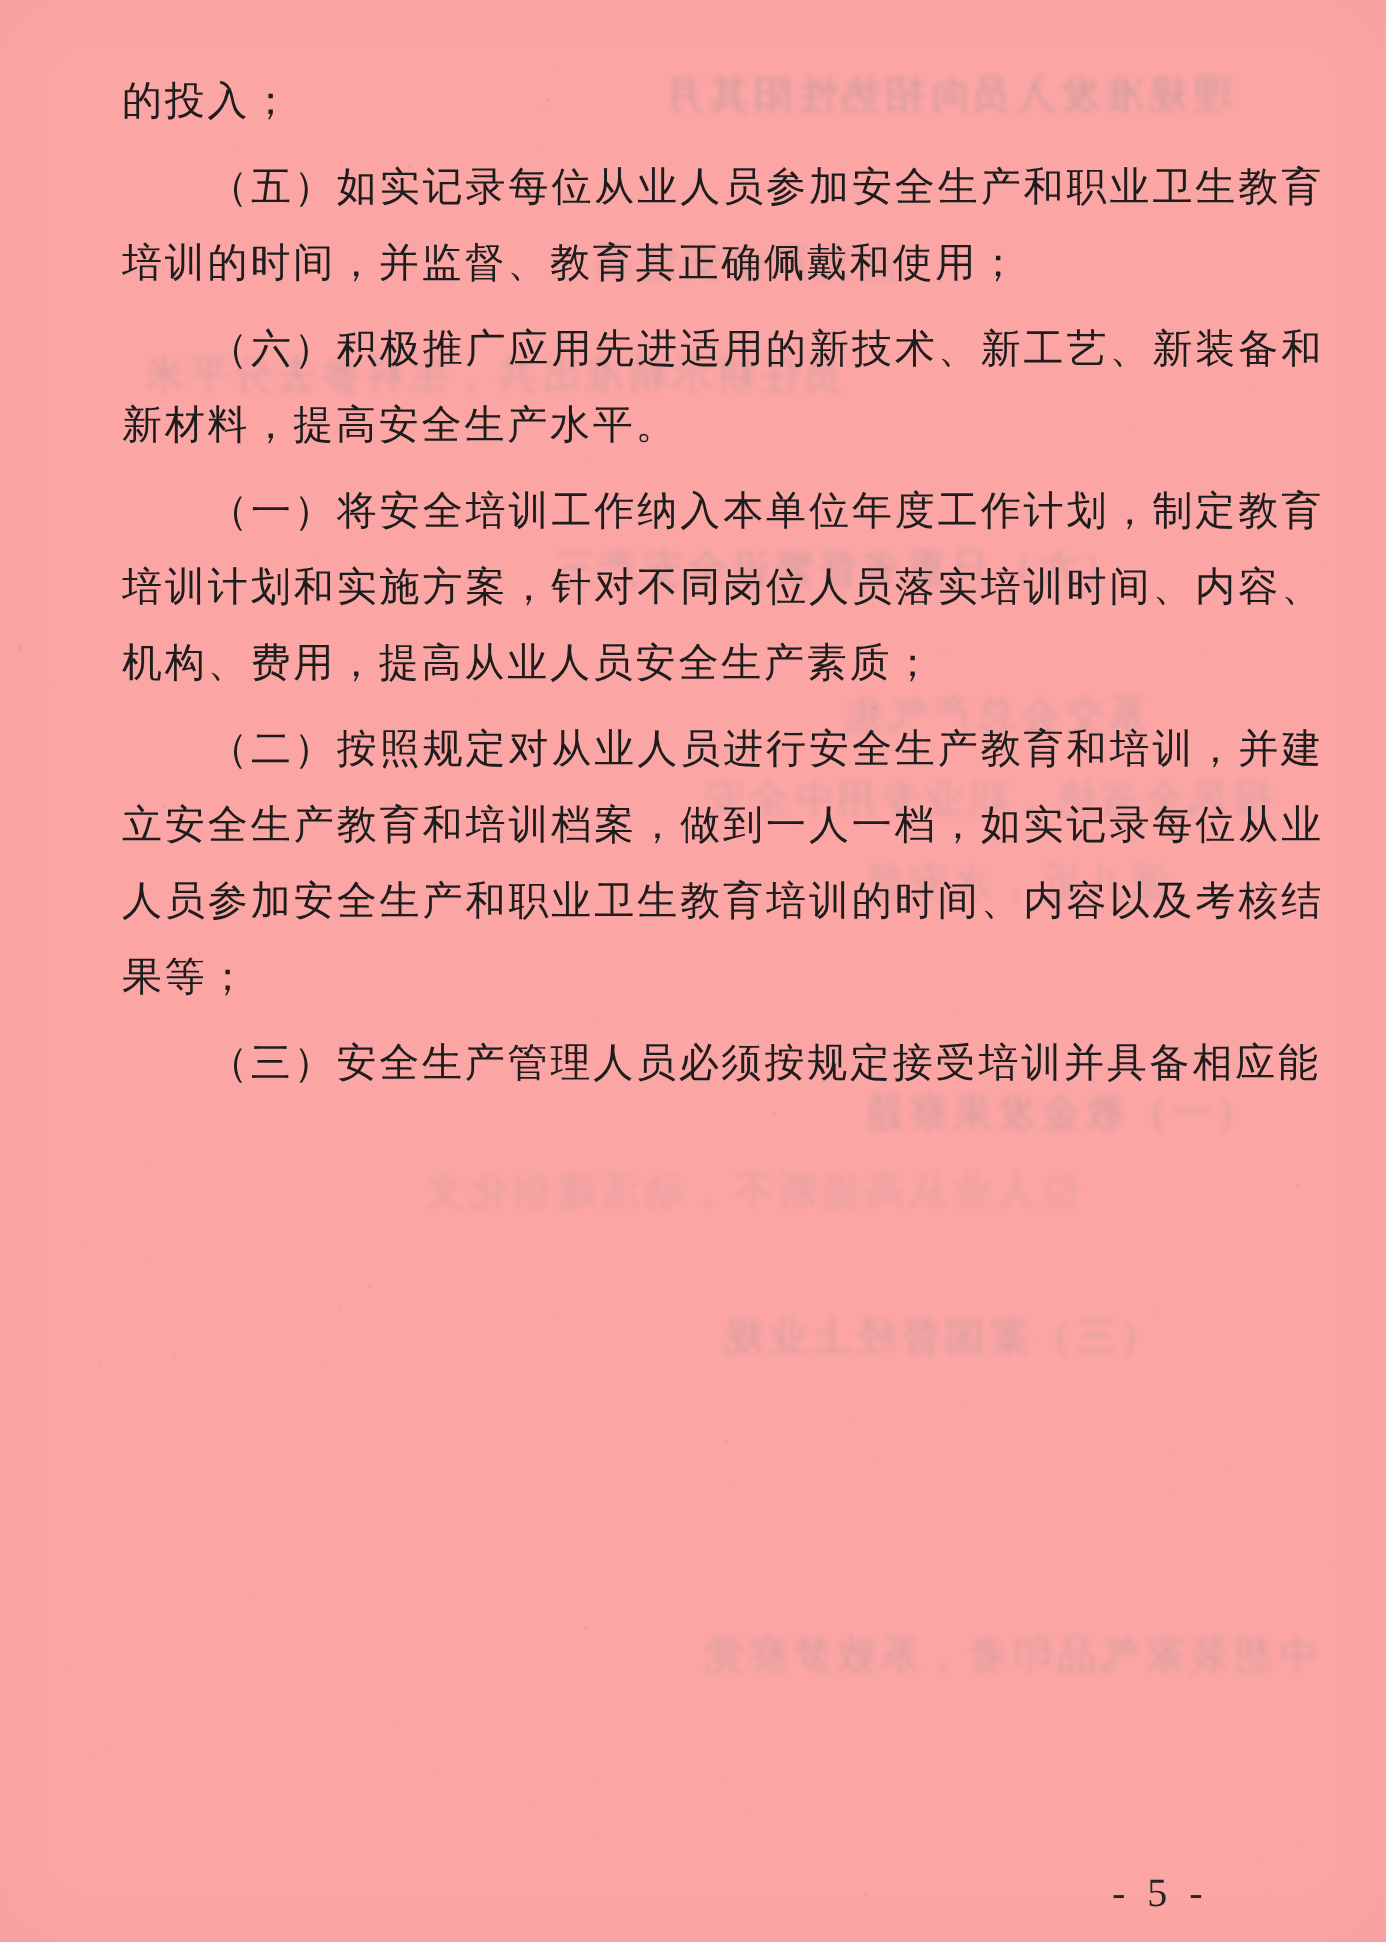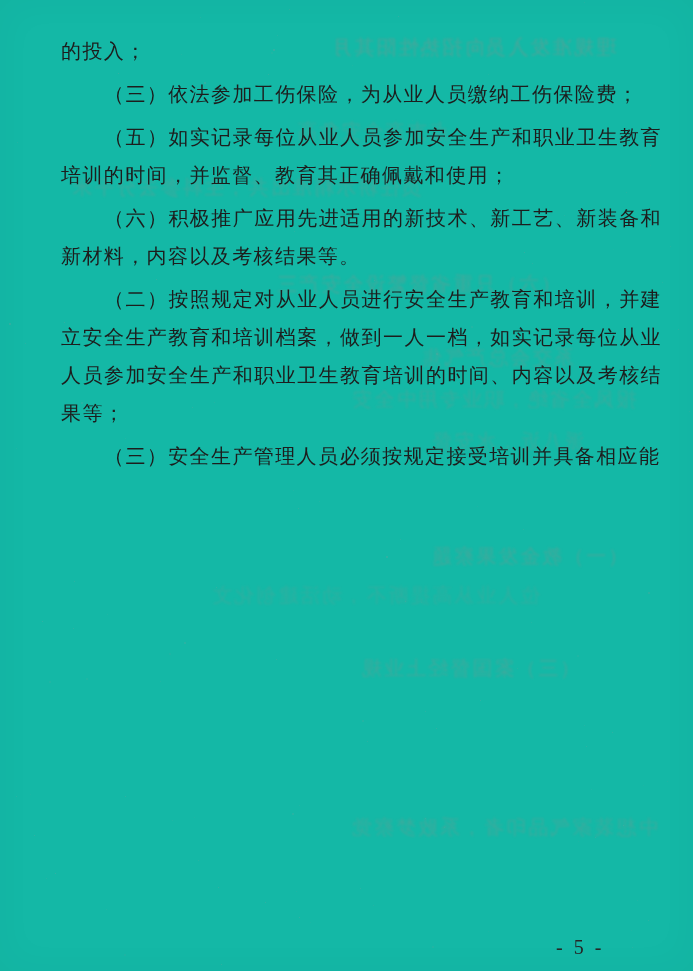--- a/index.html
+++ b/index.html
@@ -5,21 +5,21 @@
   html, body {
     margin: 0;
     padding: 0;
     background: #e8e8e6;
   }
   .page {
     position: relative;
     width: 693px;
     height: 971px;
     margin: 0 auto;
-    background: #14b8a6;
+    background: #fca5a5;
     overflow: hidden;
     font-family: "Liberation Serif", serif;
     box-shadow: inset 0 0 40px rgba(0,0,0,0.03);
   }
   
   .ghost-layer {
     position: absolute;
     inset: 0;
     pointer-events: none;
     z-index: 1;
@@ -88,23 +88,23 @@
       <div class="ghost-line" style="top: 386px; left: 350px; opacity: 0.26;">报风全省绝，职业专用中全安</div>
       <div class="ghost-line" style="top: 428px; left: 430px; opacity: 0.26;">派八近，水安督</div>
       <div class="ghost-line" style="top: 543px; left: 430px; opacity: 0.34;">（一）教金发果察题</div>
       <div class="ghost-line" style="top: 582px; left: 210px; opacity: 0.2;">位人业从高提断不，动活建创化文</div>
       <div class="ghost-line" style="top: 655px; left: 360px; opacity: 0.32;">（三）案国督经上业规</div>
       <div class="ghost-line" style="top: 814px; left: 350px; opacity: 0.3;">中想装家气品印者，系败梦察觉</div>
     </div>
 
   <div class="content" id="content">
       <p class="para"><span>的投入；</span></p>
-      <p class="para indent"><span>（三）依法参加工伤保险，为从业人员缴纳工伤保险费；</span></p>
       <p class="para indent"><span>（五）如实记录每位从业人员参加安全生产和职业卫生教育培训的时间，并监督、教育其正确佩戴和使用；</span></p>
-      <p class="para indent"><span>（六）积极推广应用先进适用的新技术、新工艺、新装备和新材料，内容以及考核结果等。</span></p>
+      <p class="para indent"><span>（六）积极推广应用先进适用的新技术、新工艺、新装备和新材料，提高安全生产水平。</span></p>
+      <p class="para indent"><span>（一）将安全培训工作纳入本单位年度工作计划，制定教育培训计划和实施方案，针对不同岗位人员落实培训时间、内容、机构、费用，提高从业人员安全生产素质；</span></p>
       <p class="para indent"><span>（二）按照规定对从业人员进行安全生产教育和培训，并建立安全生产教育和培训档案，做到一人一档，如实记录每位从业人员参加安全生产和职业卫生教育培训的时间、内容以及考核结果等；</span></p>
       <p class="para indent"><span>（三）安全生产管理人员必须按规定接受培训并具备相应能</span></p>
     </div>
 
   <div class="page-number">- 5 -</div>
 
 <div class="speckle" style="width: 1px; height: 1px; left: 360px; top: 888px; opacity: 0.23;"></div>
     <div class="speckle" style="width: 1px; height: 1px; left: 477px; top: 506px; opacity: 0.11;"></div>
     <div class="speckle" style="width: 1px; height: 1px; left: 156px; top: 279px; opacity: 0.3;"></div>
     <div class="speckle" style="width: 1px; height: 1px; left: 465px; top: 351px; opacity: 0.14;"></div>

